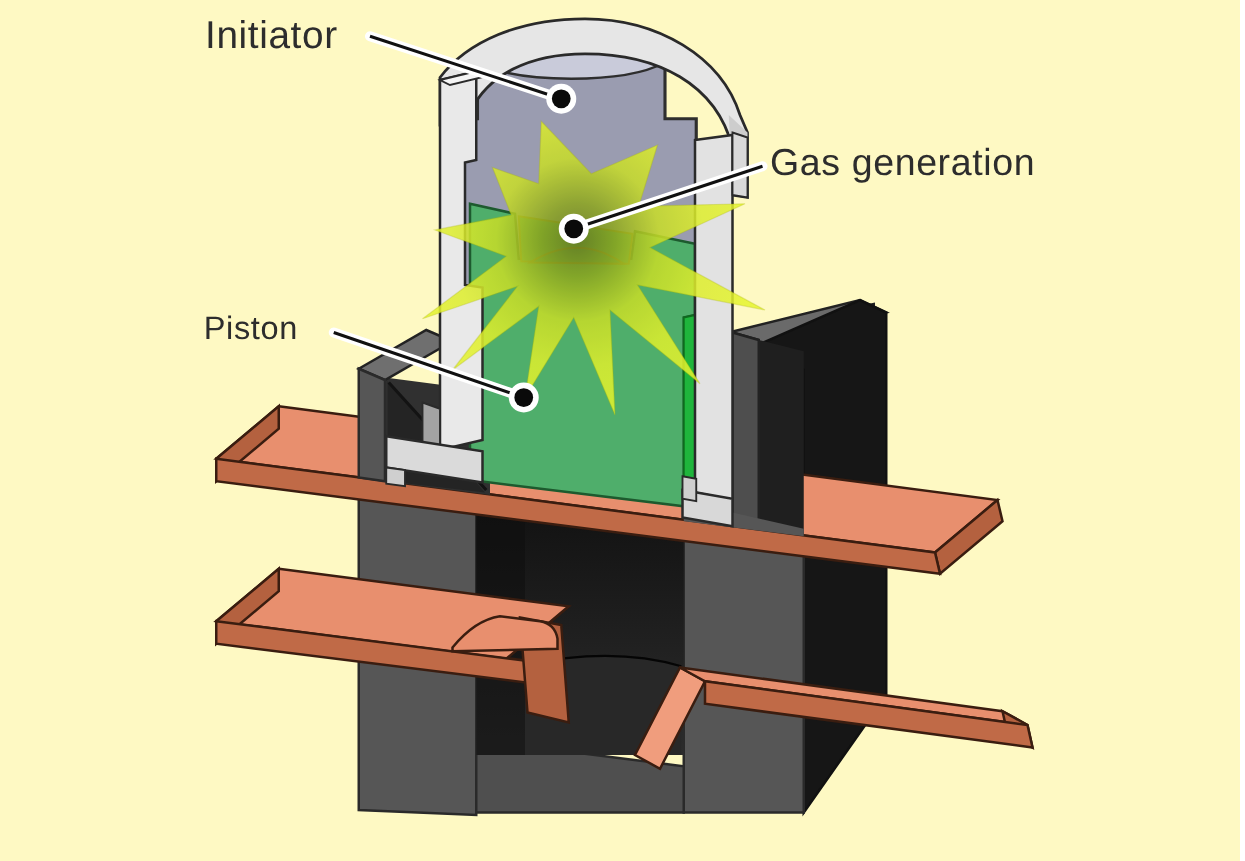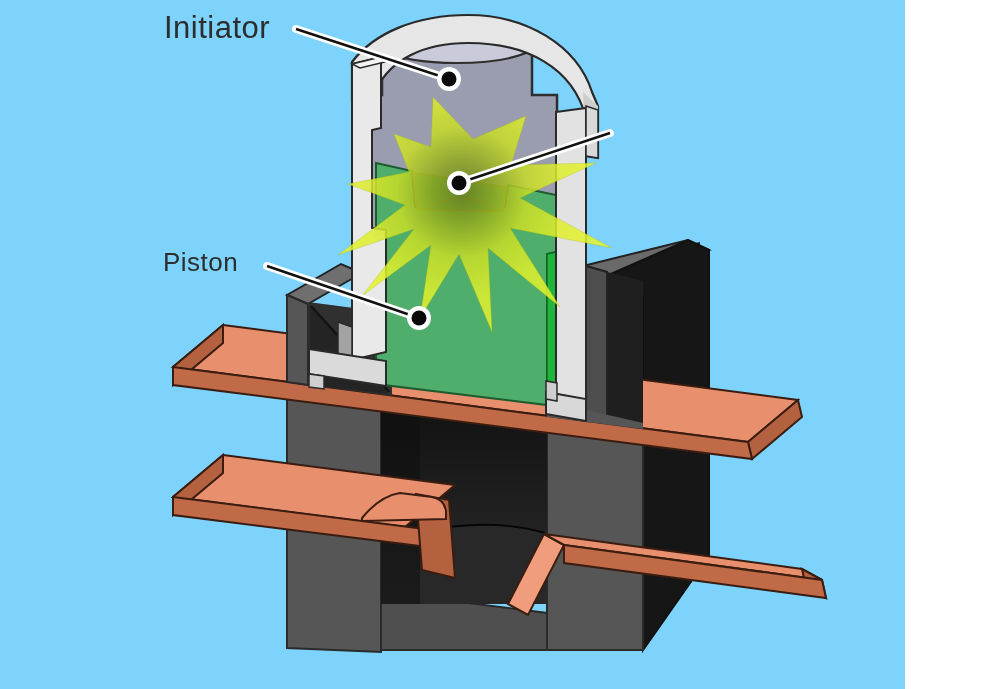--- a/index.html
+++ b/index.html
@@ -1,16 +1,16 @@
 <!DOCTYPE html>
 <html><head>
 <meta charset="utf-8">
 <style>
   html,body{margin:0;padding:0;background:#fff;}
-  .stage{position:relative;width:905px;height:689px;background:#7dd3fc;overflow:hidden;
+  .stage{position:relative;width:992px;height:689px;background:#fef9c3;overflow:hidden;
          font-family:"Liberation Sans", sans-serif;}
   .stage svg{position:absolute;left:0;top:0;}
   .label{position:absolute;color:#2d2d2d;white-space:nowrap;letter-spacing:.5px;}
   .label-initiator{left:164px;top:10px;font-size:31px;}
   .label-gas{left:616px;top:114px;font-size:30px;}
   .label-piston{left:163px;top:247px;font-size:26px;}
 </style>
 </head>
 <body>
 
@@ -116,14 +116,15 @@
   </g>
   <g>
     <line x1="267" y1="266" x2="419" y2="318" stroke="#ffffff" stroke-width="8" stroke-linecap="round"></line>
     <line x1="267" y1="266" x2="419" y2="318" stroke="#111111" stroke-width="2.4"></line>
     <circle cx="419" cy="318" r="12" fill="#ffffff"></circle>
     <circle cx="419" cy="318" r="7.5" fill="#0a0a0a"></circle>
   </g>
 </svg>
 
 <div class="label label-initiator">Initiator</div>
+<div class="label label-gas">Gas generation</div>
 <div class="label label-piston">Piston</div>
 </div>
 
 </body></html>

